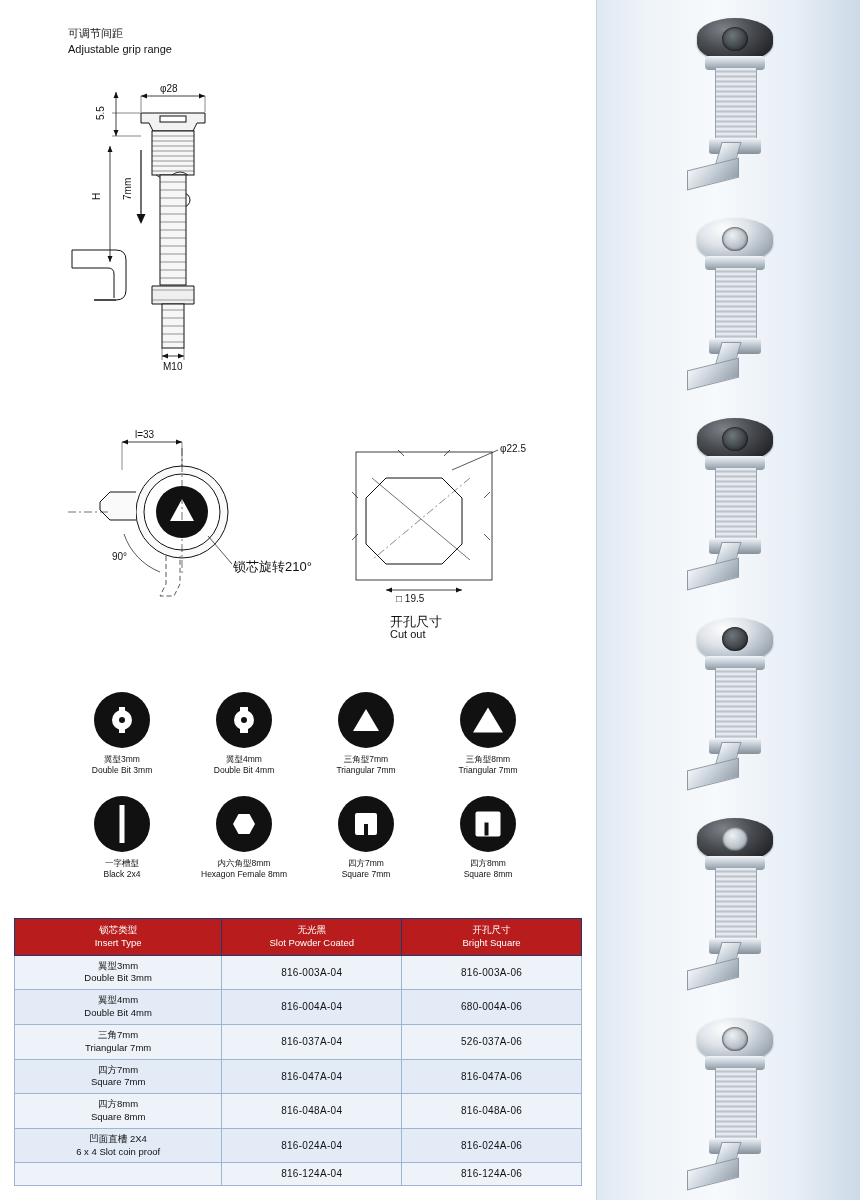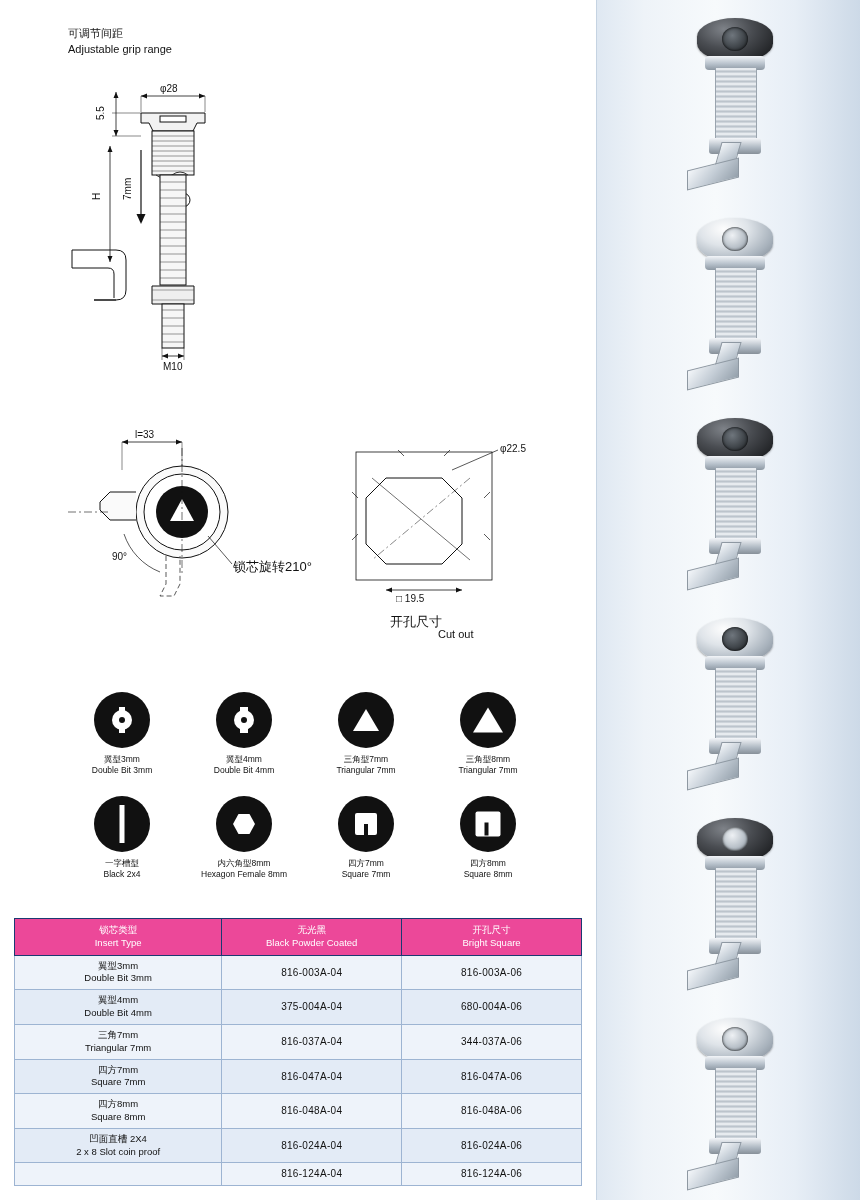--- a/index.html
+++ b/index.html
@@ -104,21 +104,21 @@
         width:22px;height:22px;background:#fff;border-radius:2px;}
   .g-sq:after{content:"";position:absolute;left:9px;top:11px;width:4px;height:13px;background:#111;}
   .g-sq8{width:25px;height:25px;}
 
   
   table.spec{
     position:absolute;left:14px;top:918px;width:568px;border-collapse:collapse;
     font-size:9.5px;
   }
   table.spec th{
-    background:#ec4899;color:#fff;border:1px solid #1b3a72;
+    background:#b91c1c;color:#fff;border:1px solid #1b3a72;
     padding:5px 2px;line-height:1.35;font-weight:normal;text-align:center;
   }
   table.spec td{
     border:1px solid #9db4d2;padding:4px 2px;text-align:center;line-height:1.35;
     background:#eef3fa;
   }
   table.spec tr:nth-child(even) td{background:#e3ebf6;}
   table.spec td.code{font-size:10px;letter-spacing:.3px;}
   .zh{display:block;}
   .en{display:block;text-align:center;}
@@ -258,21 +258,21 @@
 
         <path d="M352 492 l6 6 M352 540 l6 -6" stroke-width=".7"></path>
         <path d="M490 492 l-6 6 M490 540 l-6 -6" stroke-width=".7"></path>
         <path d="M398 450 l6 6 M450 450 l-6 6" stroke-width=".7"></path>
       </g>
     </svg>
 
     <div class="cap-zh" style="left:233px;top:558px;">锁芯旋转210°</div>
 
     <div class="cap-zh" style="left:390px;top:613px;">开孔尺寸</div>
-    <div class="cap-en" style="left:390px;top:628px;margin-left:48px;">Cut out</div>
+    <div class="cap-en" style="left:390px;top:628px;">Cut out</div>
 
     <div class="icons">
 
       <div class="icon-cell" style="left:0px;top:0px;">
         <div class="icon-disc">
             <span class="g-dbl"></span>
           </div>
         <div class="icon-label">
           <span class="zh">翼型3mm</span>
           <span class="en">Double Bit 3mm</span>
@@ -352,21 +352,21 @@
 
     <table class="spec">
       <thead>
         <tr>
           <th style="width:208px">
             <span class="zh">锁芯类型</span>
             <span class="en">Insert Type</span>
           </th>
           <th style="width:180px">
             <span class="zh">无光黑</span>
-            <span class="en">Black Powder Coated</span>
+            <span class="en">Slot Powder Coated</span>
           </th>
           <th style="width:180px">
             <span class="zh">开孔尺寸</span>
             <span class="en">Bright Square</span>
           </th>
         </tr>
       </thead>
       <tbody>
         <tr>
           <td>
@@ -374,51 +374,51 @@
             <span class="en">Double Bit 3mm</span>
           </td>
           <td class="code">816-003A-04</td>
           <td class="code">816-003A-06</td>
         </tr>
         <tr>
           <td>
             <span class="zh">翼型4mm</span>
             <span class="en">Double Bit 4mm</span>
           </td>
-          <td class="code">375-004A-04</td>
+          <td class="code">816-004A-04</td>
           <td class="code">680-004A-06</td>
         </tr>
         <tr>
           <td>
             <span class="zh">三角7mm</span>
             <span class="en">Triangular 7mm</span>
           </td>
           <td class="code">816-037A-04</td>
-          <td class="code">344-037A-06</td>
+          <td class="code">526-037A-06</td>
         </tr>
         <tr>
           <td>
             <span class="zh">四方7mm</span>
             <span class="en">Square 7mm</span>
           </td>
           <td class="code">816-047A-04</td>
           <td class="code">816-047A-06</td>
         </tr>
         <tr>
           <td>
             <span class="zh">四方8mm</span>
             <span class="en">Square 8mm</span>
           </td>
           <td class="code">816-048A-04</td>
           <td class="code">816-048A-06</td>
         </tr>
         <tr>
           <td>
             <span class="zh">凹面直槽 2X4</span>
-            <span class="en">2 x 8 Slot coin proof</span>
+            <span class="en">6 x 4 Slot coin proof</span>
           </td>
           <td class="code">816-024A-04</td>
           <td class="code">816-024A-06</td>
         </tr>
         <tr>
           <td>
             
             
           </td>
           <td class="code">816-124A-04</td>

